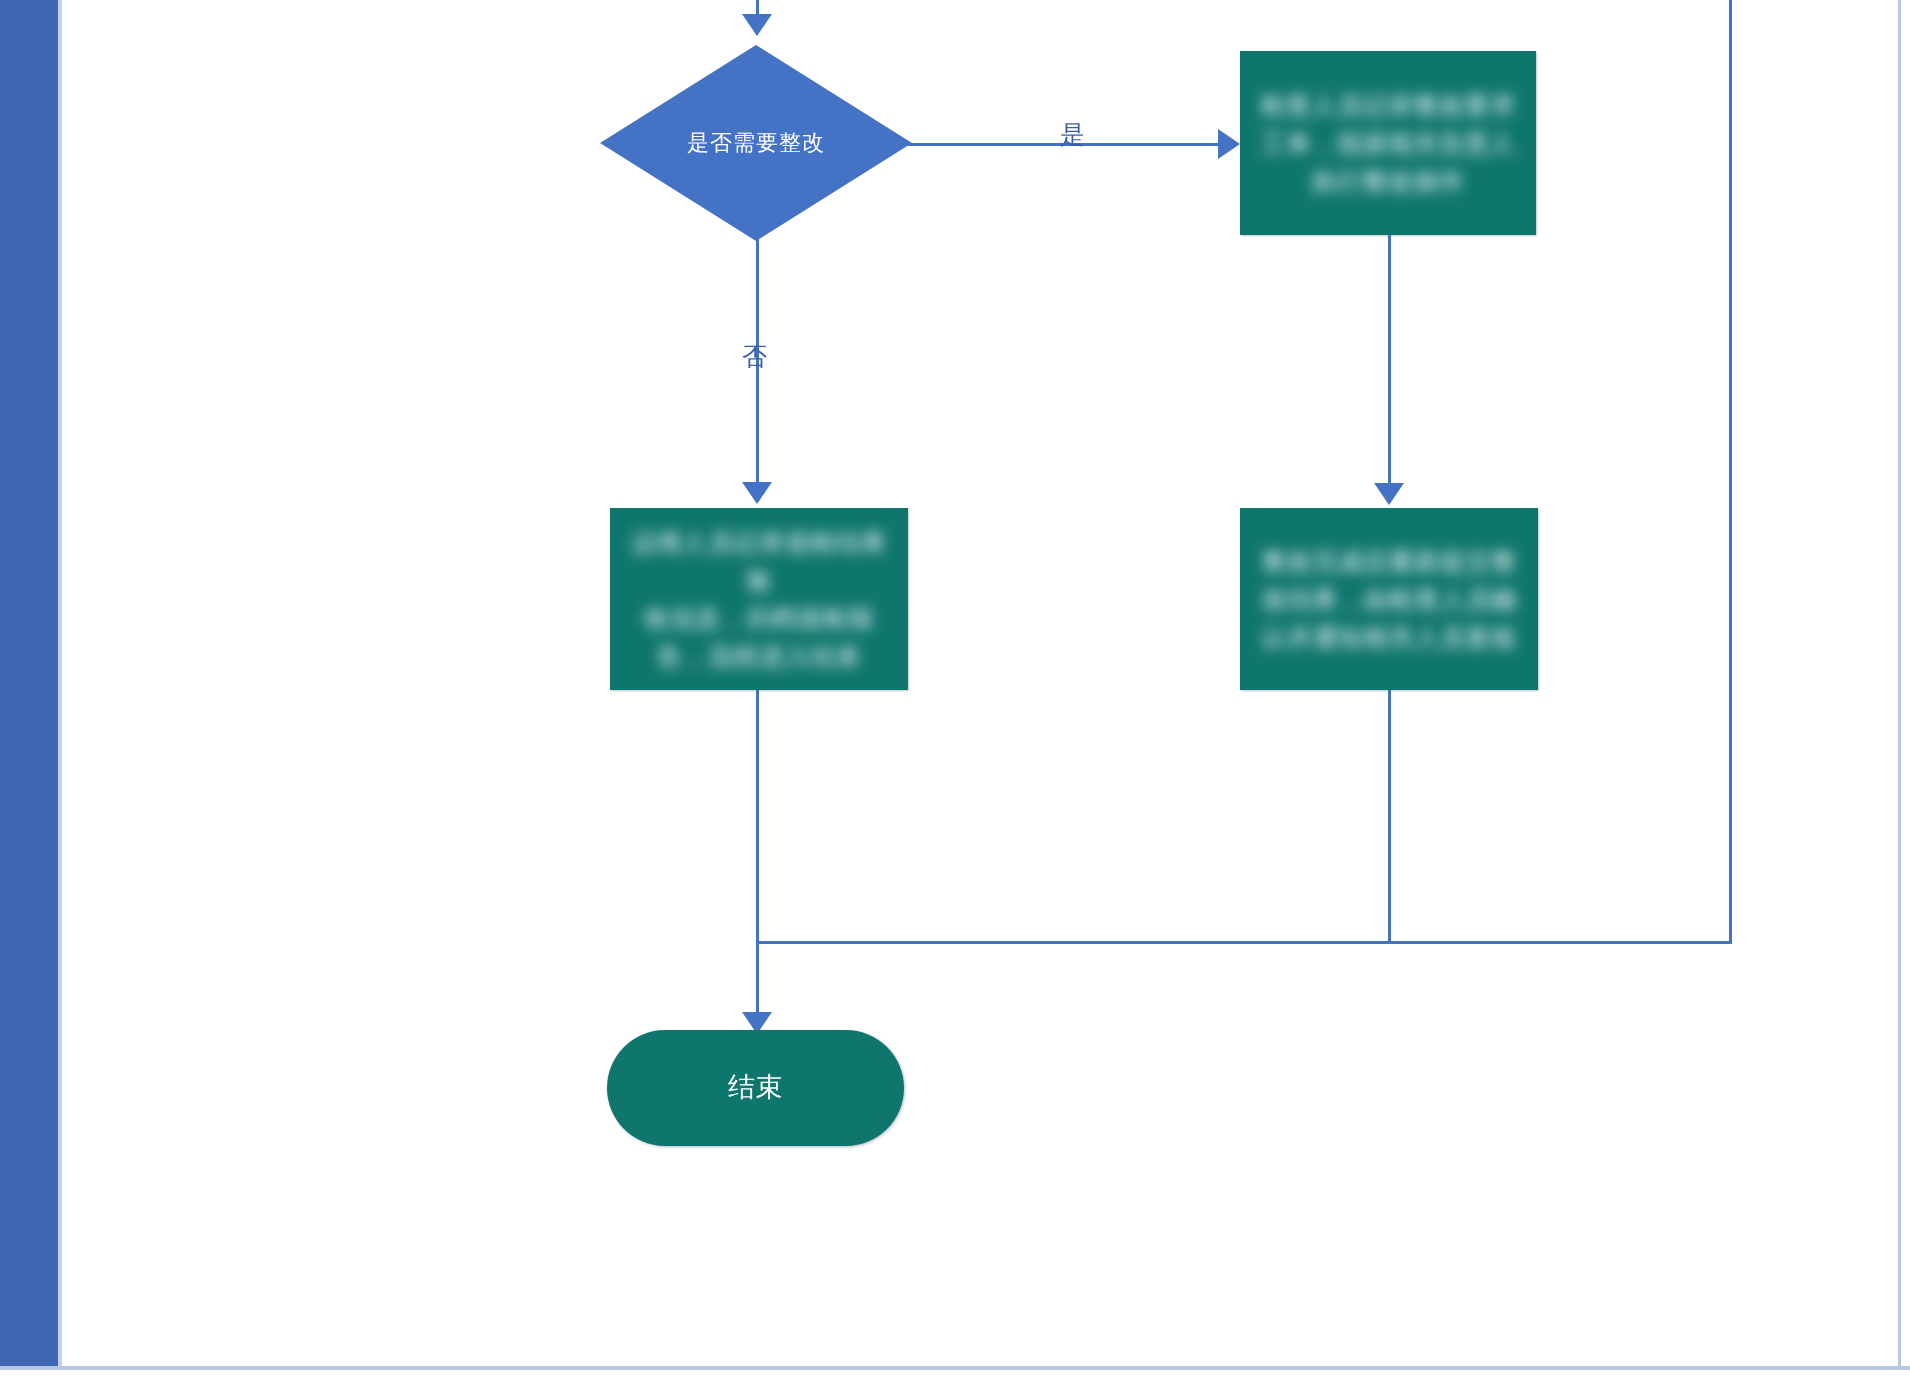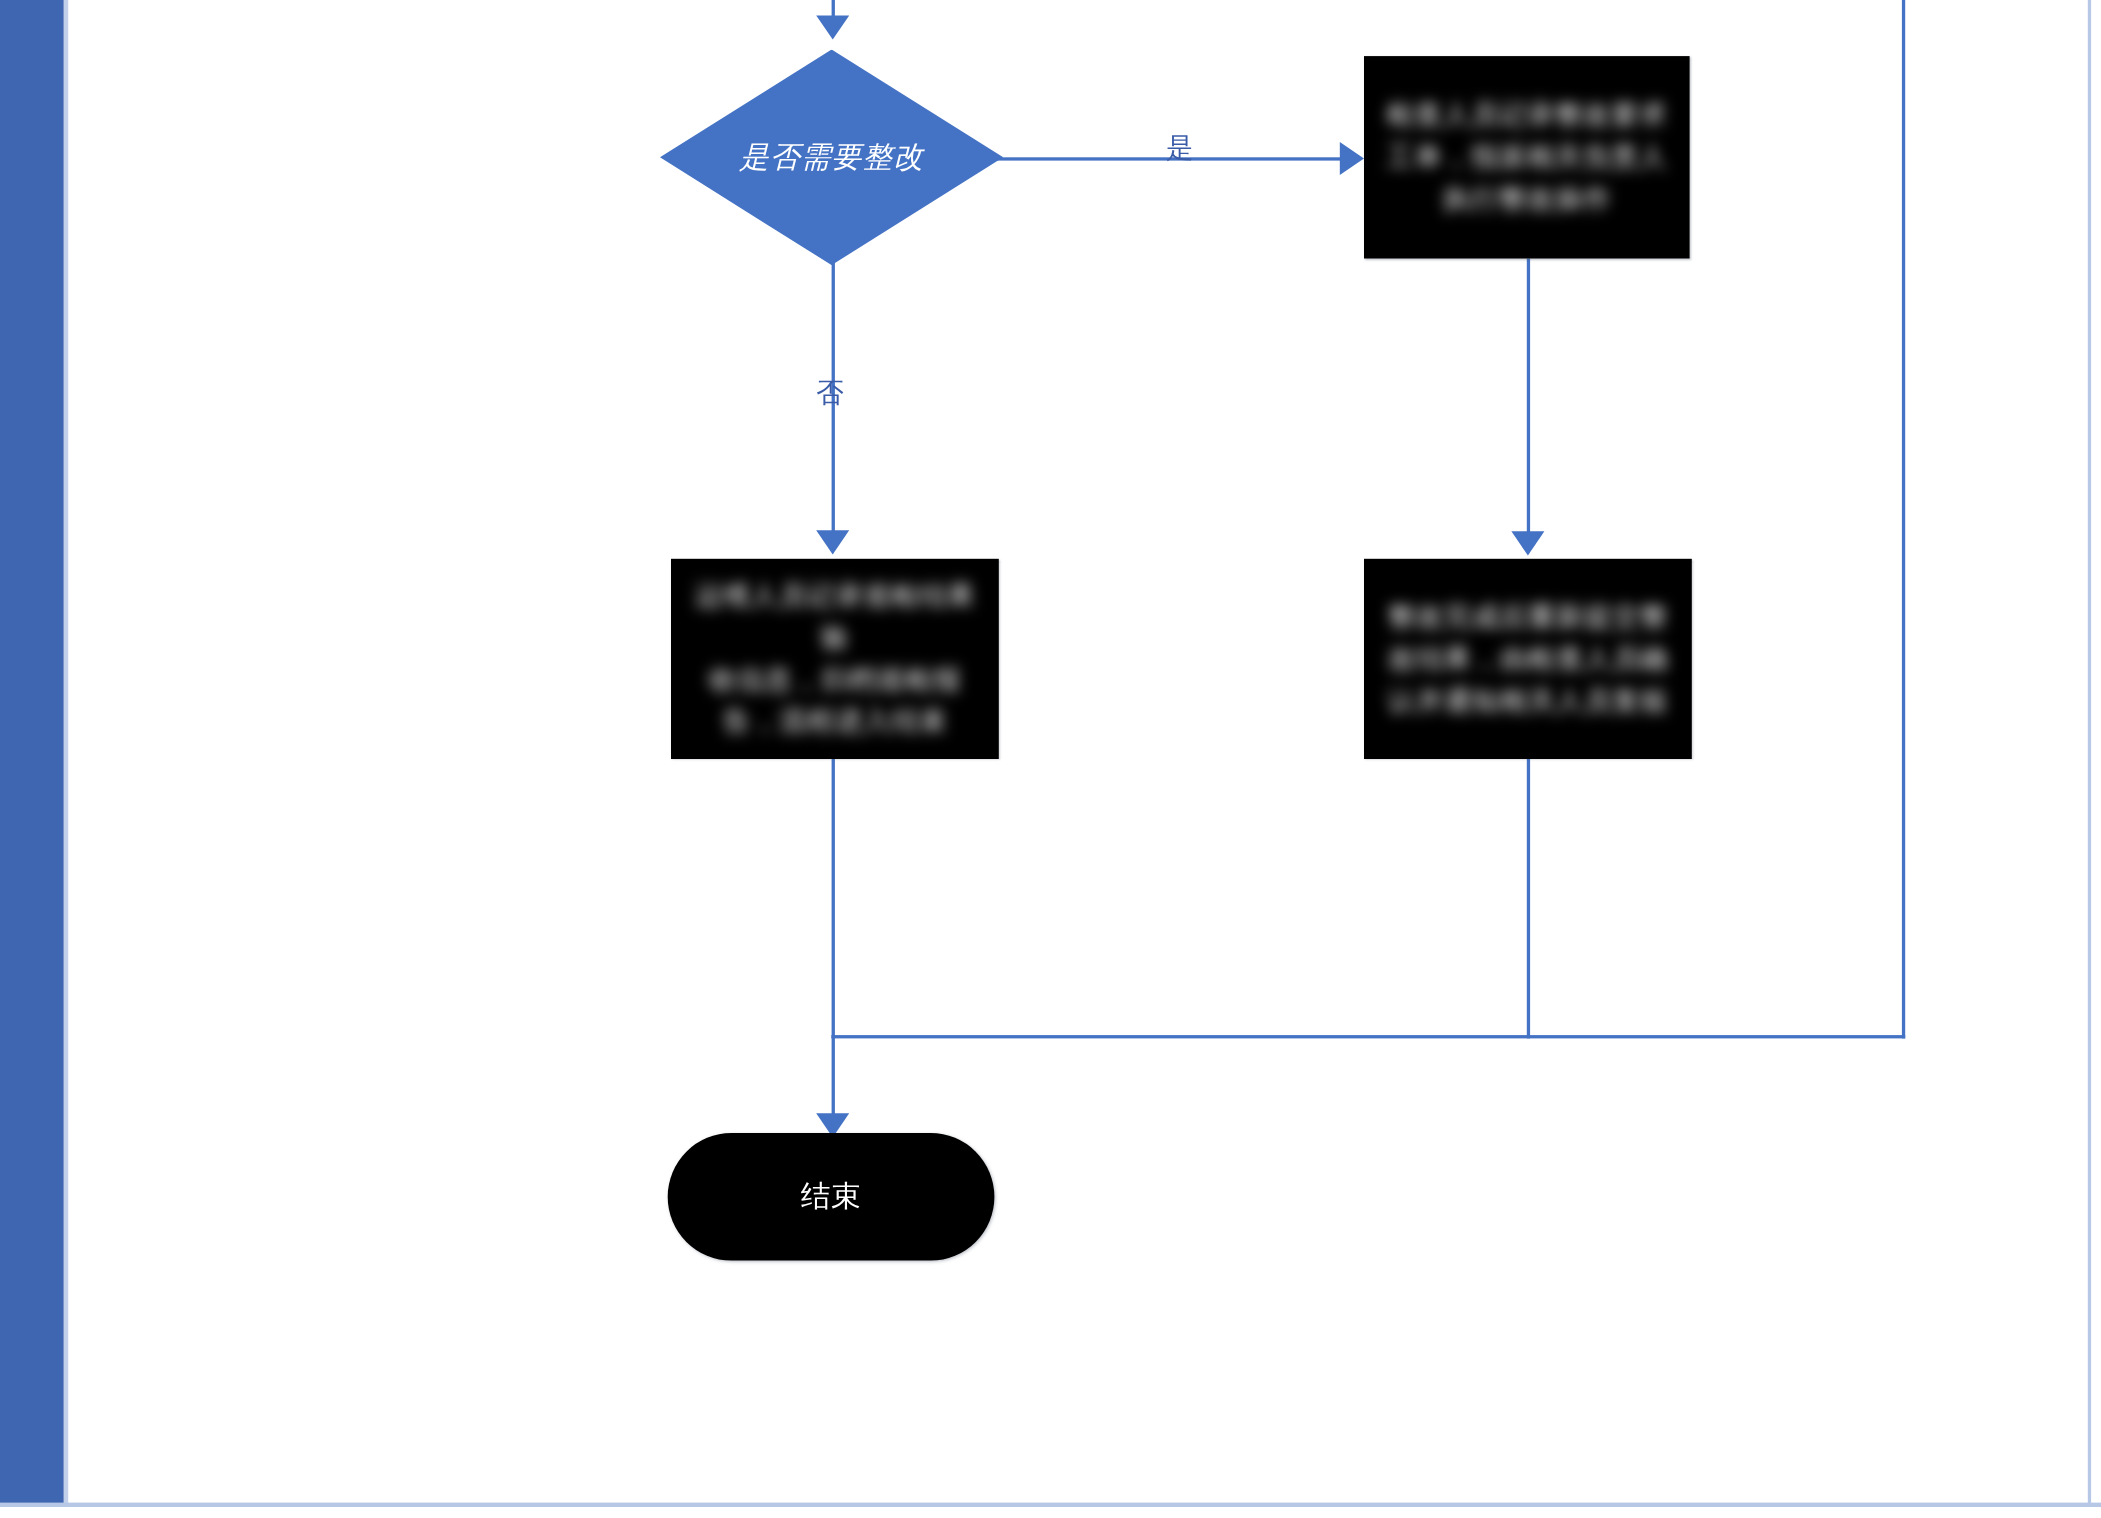--- a/index.html
+++ b/index.html
@@ -55,21 +55,21 @@
     left: 0px;
     top: 1371px;
     width: 1910px;
     height: 9px;
     background: #ffffff;
   }
 
   
   .node {
     position: absolute;
-    background: #000000;
+    background: #0f766e;
     color: #ffffff;
     display: flex;
     align-items: center;
     justify-content: center;
     text-align: center;
     box-sizing: border-box;
     line-height: 1.52;
     letter-spacing: 0.5px;
   }
   .proc {
@@ -100,24 +100,23 @@
     background: #4472c4;
     clip-path: polygon(50% 0%, 100% 50%, 50% 100%, 0% 50%);
   }
   .diamond-label {
     position: absolute;
     inset: 0;
     display: flex;
     align-items: center;
     justify-content: center;
     color: #ffffff;
-    font-size: 27px;
+    font-size: 22px;
     letter-spacing: 1px;
     z-index: 2;
-    font-style: italic;
   }
 
   
   .conn-v {
     position: absolute;
     width: 3px;
     background: #4472c4;
   }
   .conn-h {
     position: absolute;

